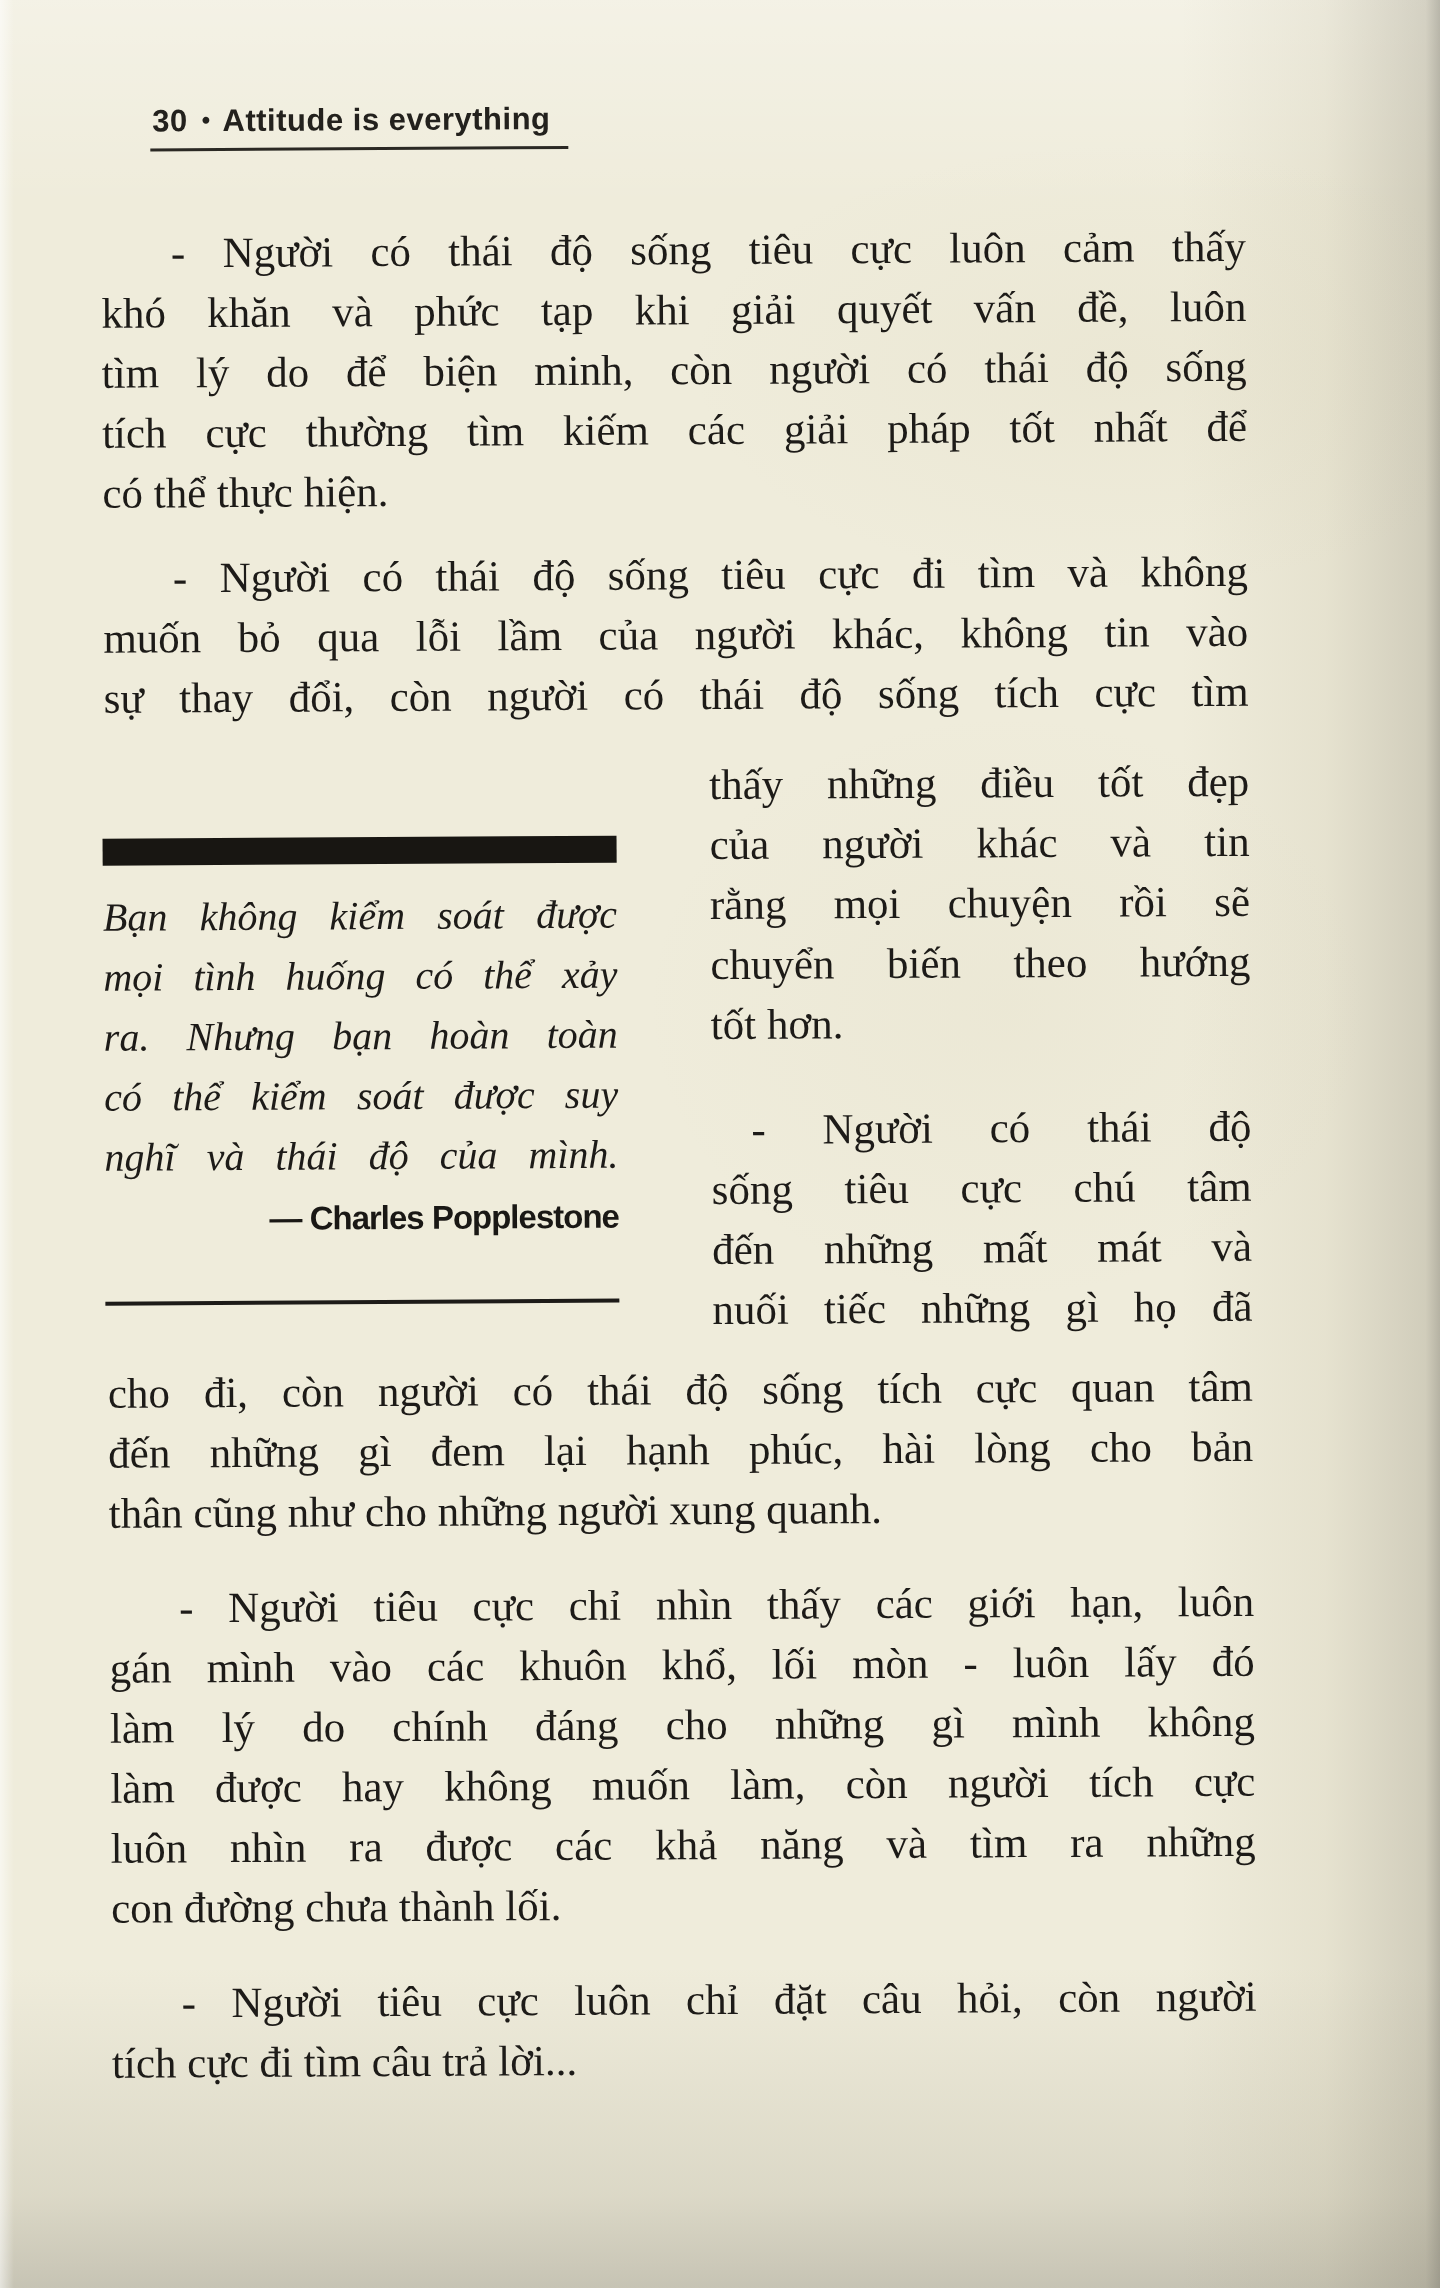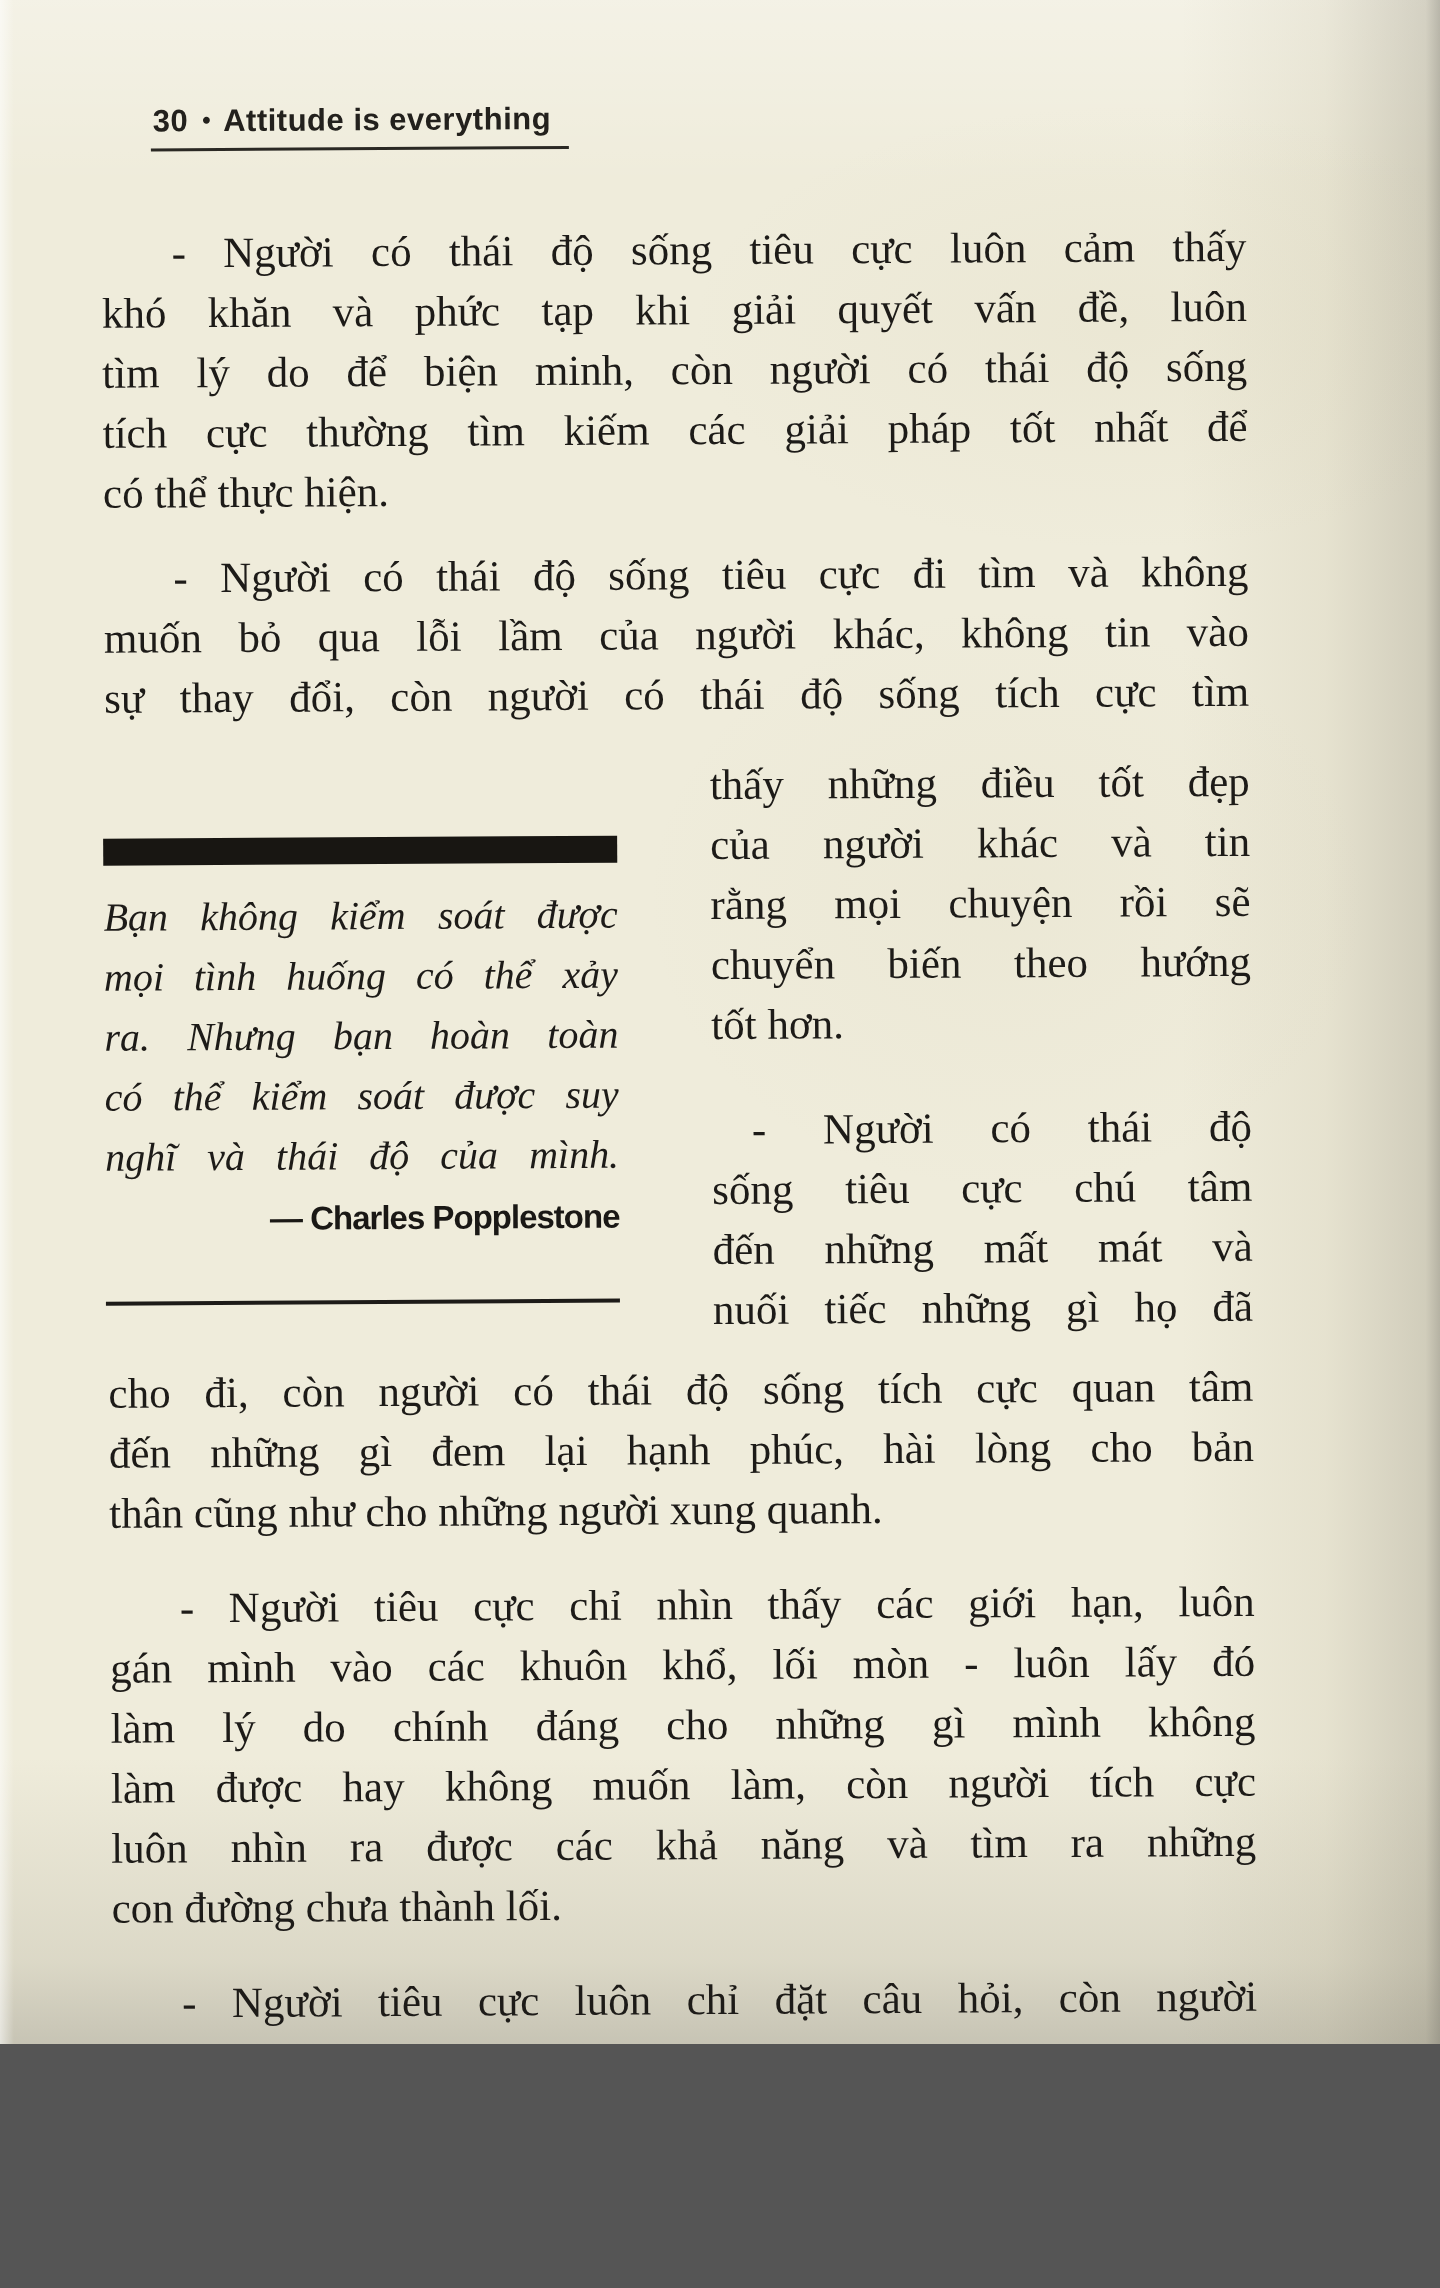--- a/index.html
+++ b/index.html
@@ -1,18 +1,18 @@
 <!DOCTYPE html>
 <html><head>
 <meta charset="utf-8">
 <style>
   html,body{margin:0;padding:0;background:#555;}
   .page{
     position:relative;
-    width:1440px;height:2044px;
+    width:1440px;height:2288px;
     overflow:hidden;
     background-color:#efecdb;
     background-image:
       radial-gradient(ellipse 620px 320px at 78% 16%, rgba(198,188,148,0.10), rgba(198,188,148,0) 70%),
       radial-gradient(ellipse 520px 420px at 70% 44%, rgba(195,185,145,0.08), rgba(195,185,145,0) 70%),
       linear-gradient(to right, rgba(255,255,255,0.55) 0px, rgba(255,255,255,0) 14px),
       linear-gradient(to right, rgba(0,0,0,0) 82%, rgba(150,140,105,0.10) 92%, rgba(118,112,92,0.25) 99%, rgba(95,92,80,0.40) 100%),
       linear-gradient(to bottom, rgba(255,255,255,0.30) 0%, rgba(255,255,255,0) 9%, rgba(0,0,0,0) 86%, rgba(130,125,105,0.18) 96%, rgba(105,102,90,0.30) 100%);
     font-family:"Liberation Serif","DejaVu Serif",serif;
     color:#1d1b18;

